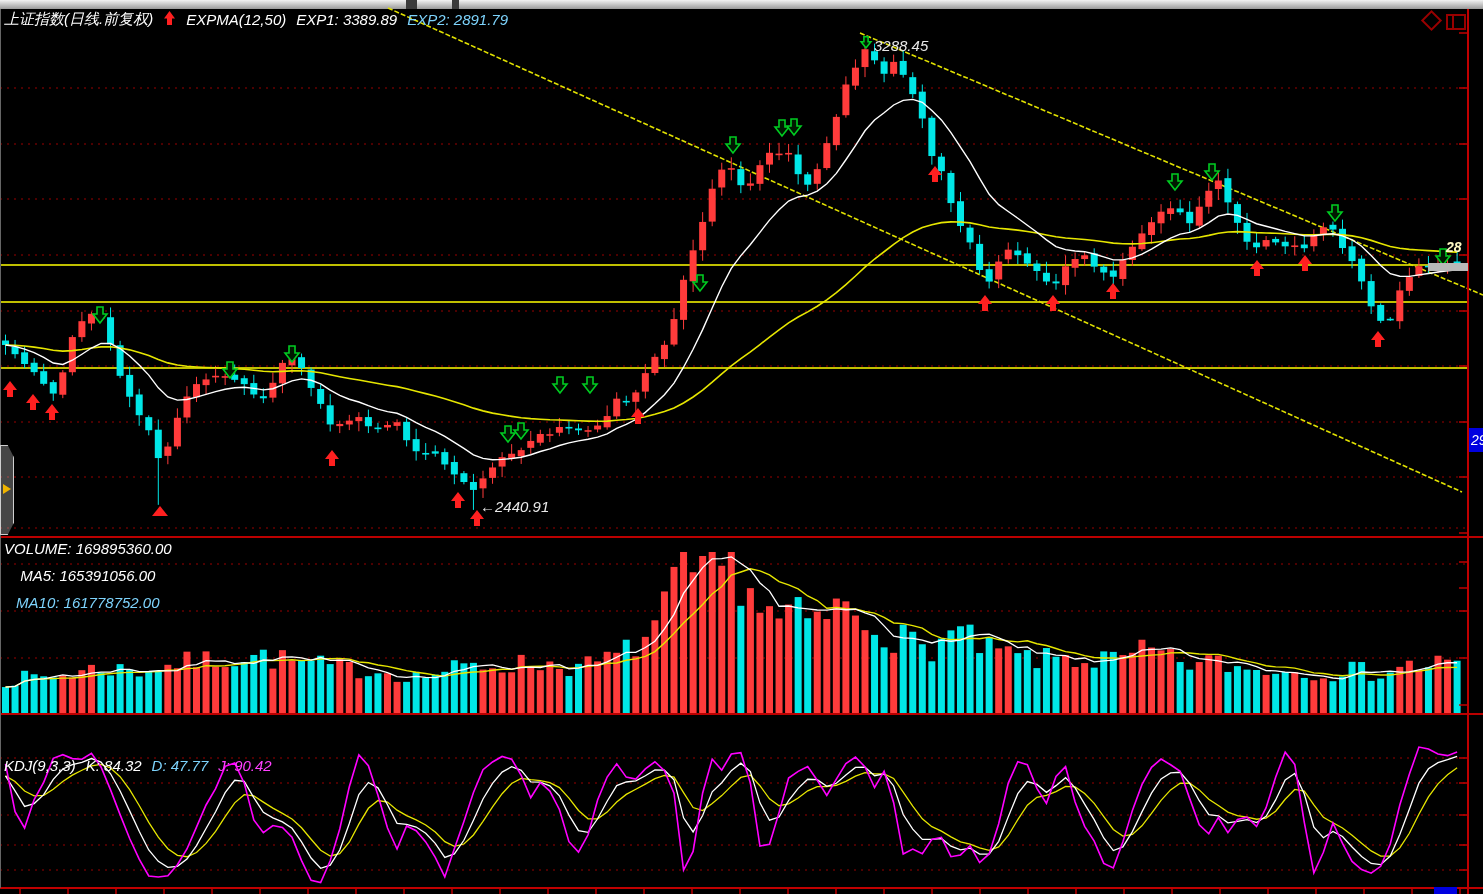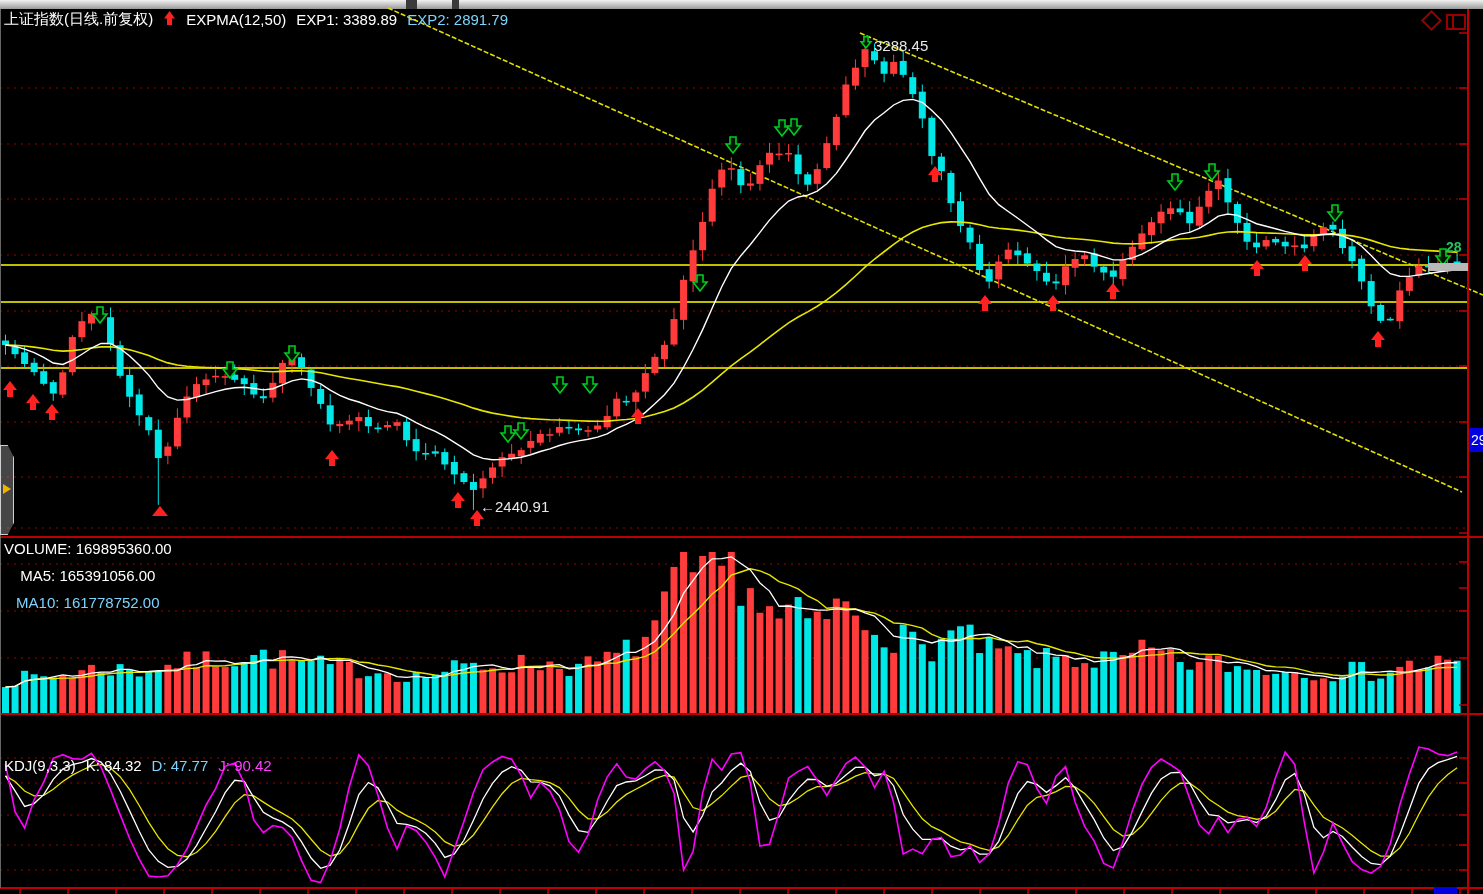--- a/index.html
+++ b/index.html
@@ -1,27 +1,27 @@
 <!DOCTYPE html>
 <html><head>
 <meta charset="utf-8">
 <style>
   html,body{margin:0;padding:0;background:#000;}
   #app{position:relative;width:1483px;height:894px;background:#000;overflow:hidden;
-       font-family:"Liberation Sans","DejaVu Sans",sans-serif;}
+       font-family:"Liberation Sans","DejaVu Sans",sans-serif;font-style:italic;}
   .titlebar{position:absolute;left:0;top:0;width:1483px;height:9px;
             background:linear-gradient(#f2f2f2,#9a9a9a);}
   .titlebar .notch{position:absolute;top:0;height:9px;background:#3a3a3a;}
   #chart-svg{position:absolute;left:0;top:0;}
   .hdr{position:absolute;display:flex;align-items:center;gap:10px;font-size:15px;
        white-space:nowrap;letter-spacing:0;}
   .hdr span{display:inline-block;}
   .w{color:#ffffff;} .y{color:#7dd3fc;} .m{color:#ff40ff;}
   .annot{position:absolute;color:#e8e8e8;font-size:15px;white-space:nowrap;}
-  .right-partial{position:absolute;color:#22c55e;font-size:14px;font-weight:bold;text-align:right;}
+  .right-partial{position:absolute;color:#fef9c3;font-size:14px;font-weight:bold;text-align:right;}
   .price-marker{position:absolute;background:#b8b8b8;}
   .axis-tag{position:absolute;background:#0000e0;color:#fff;font-size:14px;
             line-height:24px;overflow:hidden;text-align:left;padding-left:2px;}
   .blue-frag{position:absolute;background:#0000e0;}
   .expander{position:absolute;left:0;top:445px;width:12px;height:88px;
             background:rgba(185,185,185,.38);border:1px solid #cfcfcf;
             clip-path:polygon(0 0,55% 0,100% 14%,100% 86%,55% 100%,0 100%);
             cursor:pointer;}
   .expander .tri{position:absolute;left:2px;top:38px;width:0;height:0;
             border-left:8px solid #f0b400;border-top:5px solid transparent;

